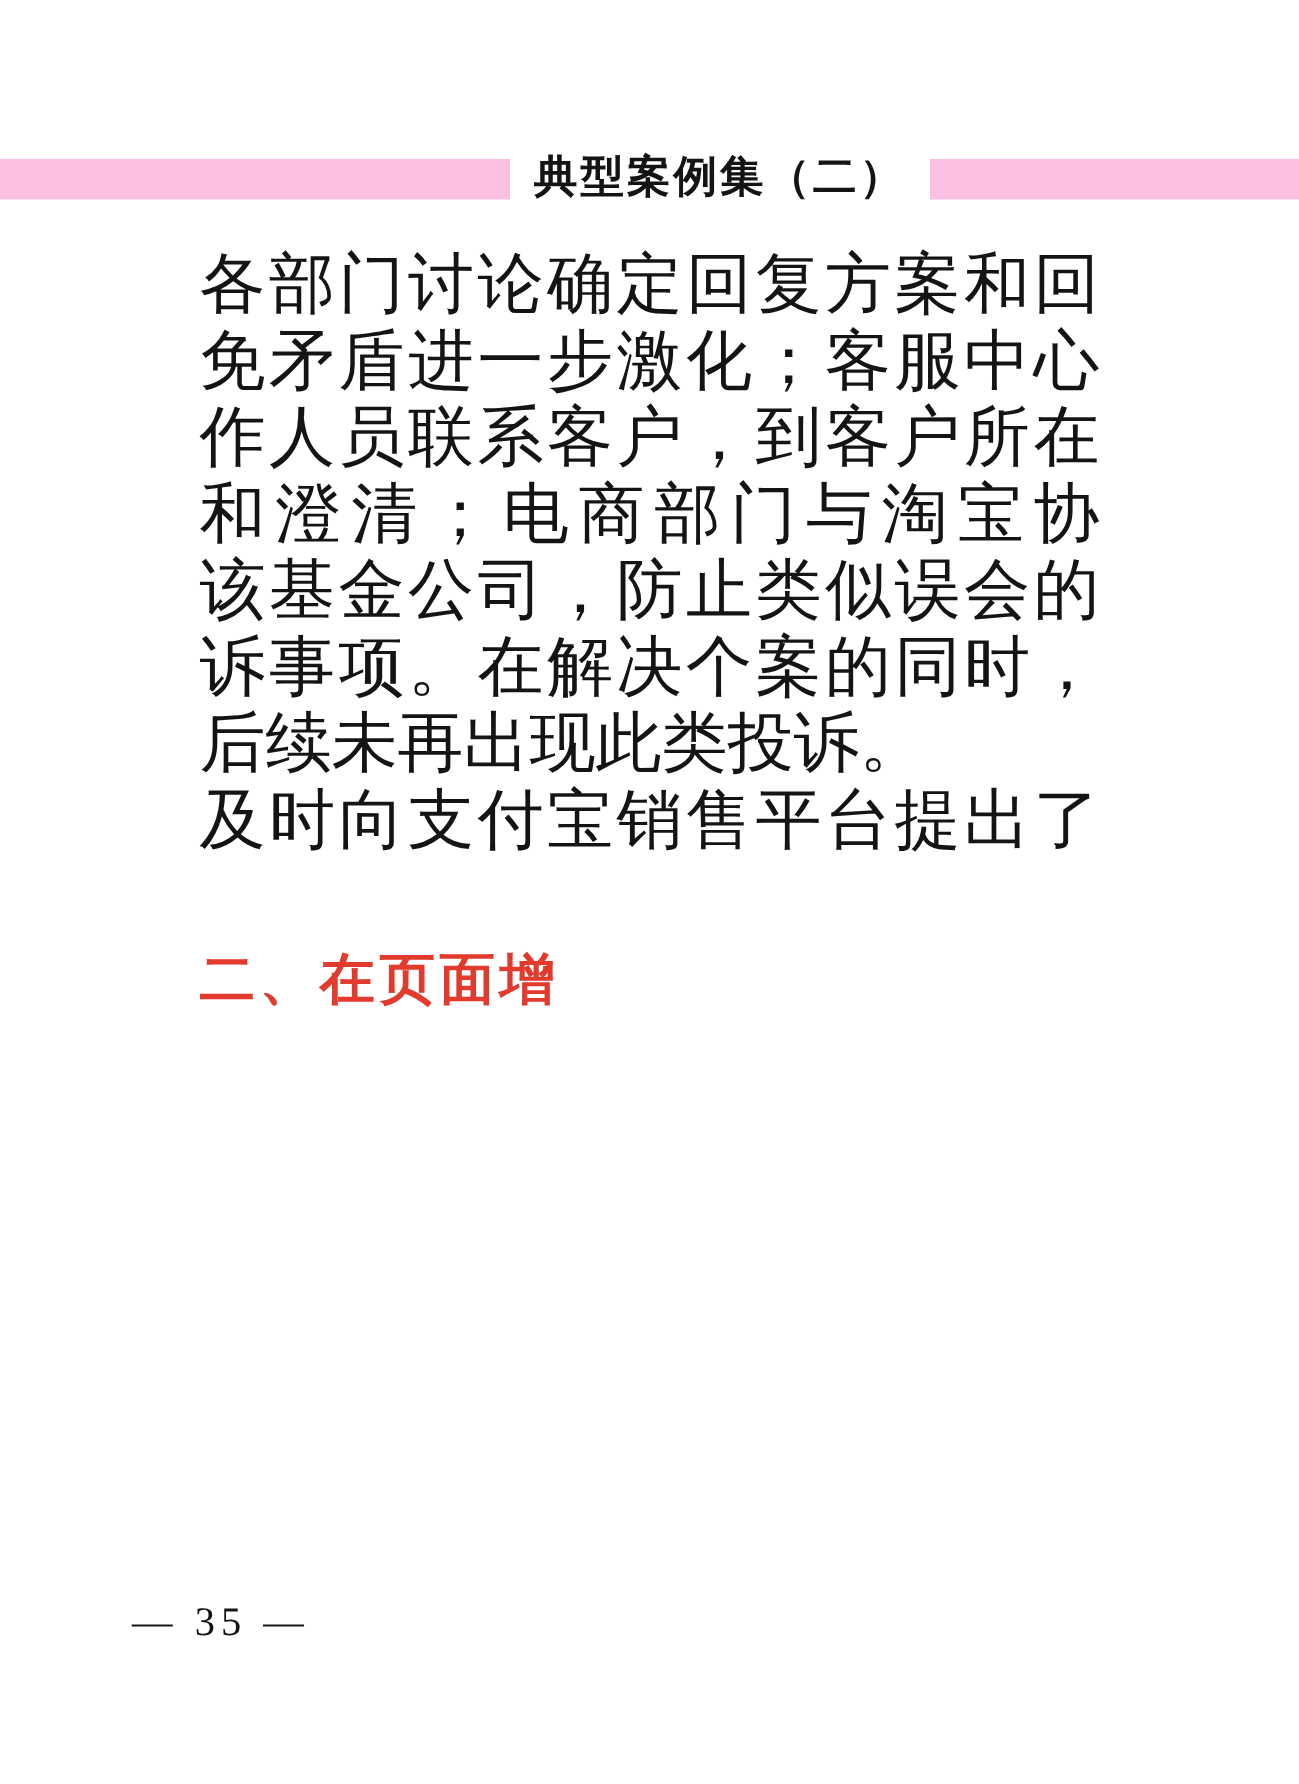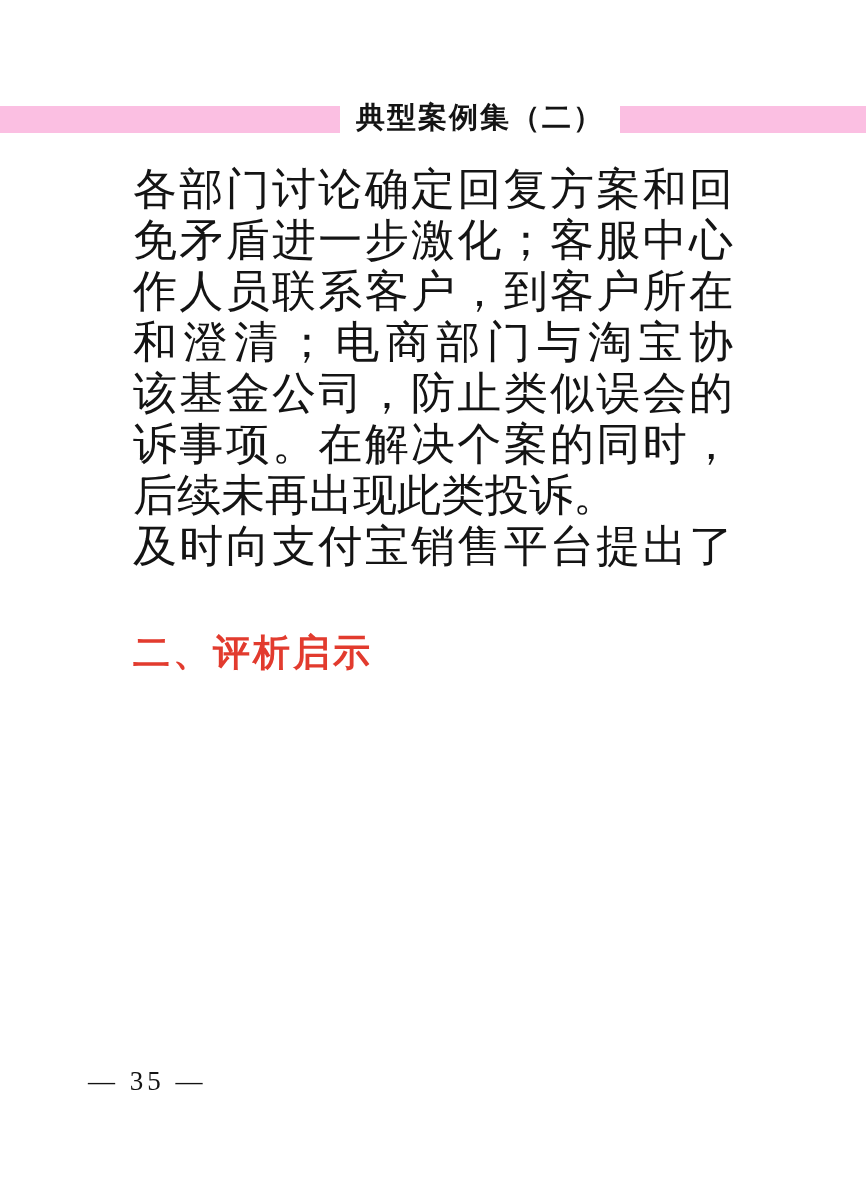--- a/index.html
+++ b/index.html
@@ -113,20 +113,20 @@
       <div class="line full">各部门讨论确定回复方案和回复口径，避</div>
       <div class="line full">免矛盾进一步激化；客服中心及时与客户</div>
       <div class="line full">作人员联系客户，到客户所在地登门解释</div>
       <div class="line full">和澄清；电商部门与淘宝协调，在页面增</div>
       <div class="line full">该基金公司，防止类似误会的再次发生。</div>
       <div class="line full">诉事项。在解决个案的同时，应做好对互联</div>
       <div class="line">后续未再出现此类投诉。</div>
       <div class="line full">及时向支付宝销售平台提出了改进建议，</div>
     </div>
 
-    <div class="section-heading">二、评析启示</div>
+    <div class="section-heading">二、在页面增</div>
 
 
   </div>
 
   <div class="page-number">— 35 —</div>
 
 </div>
 
 </body></html>

